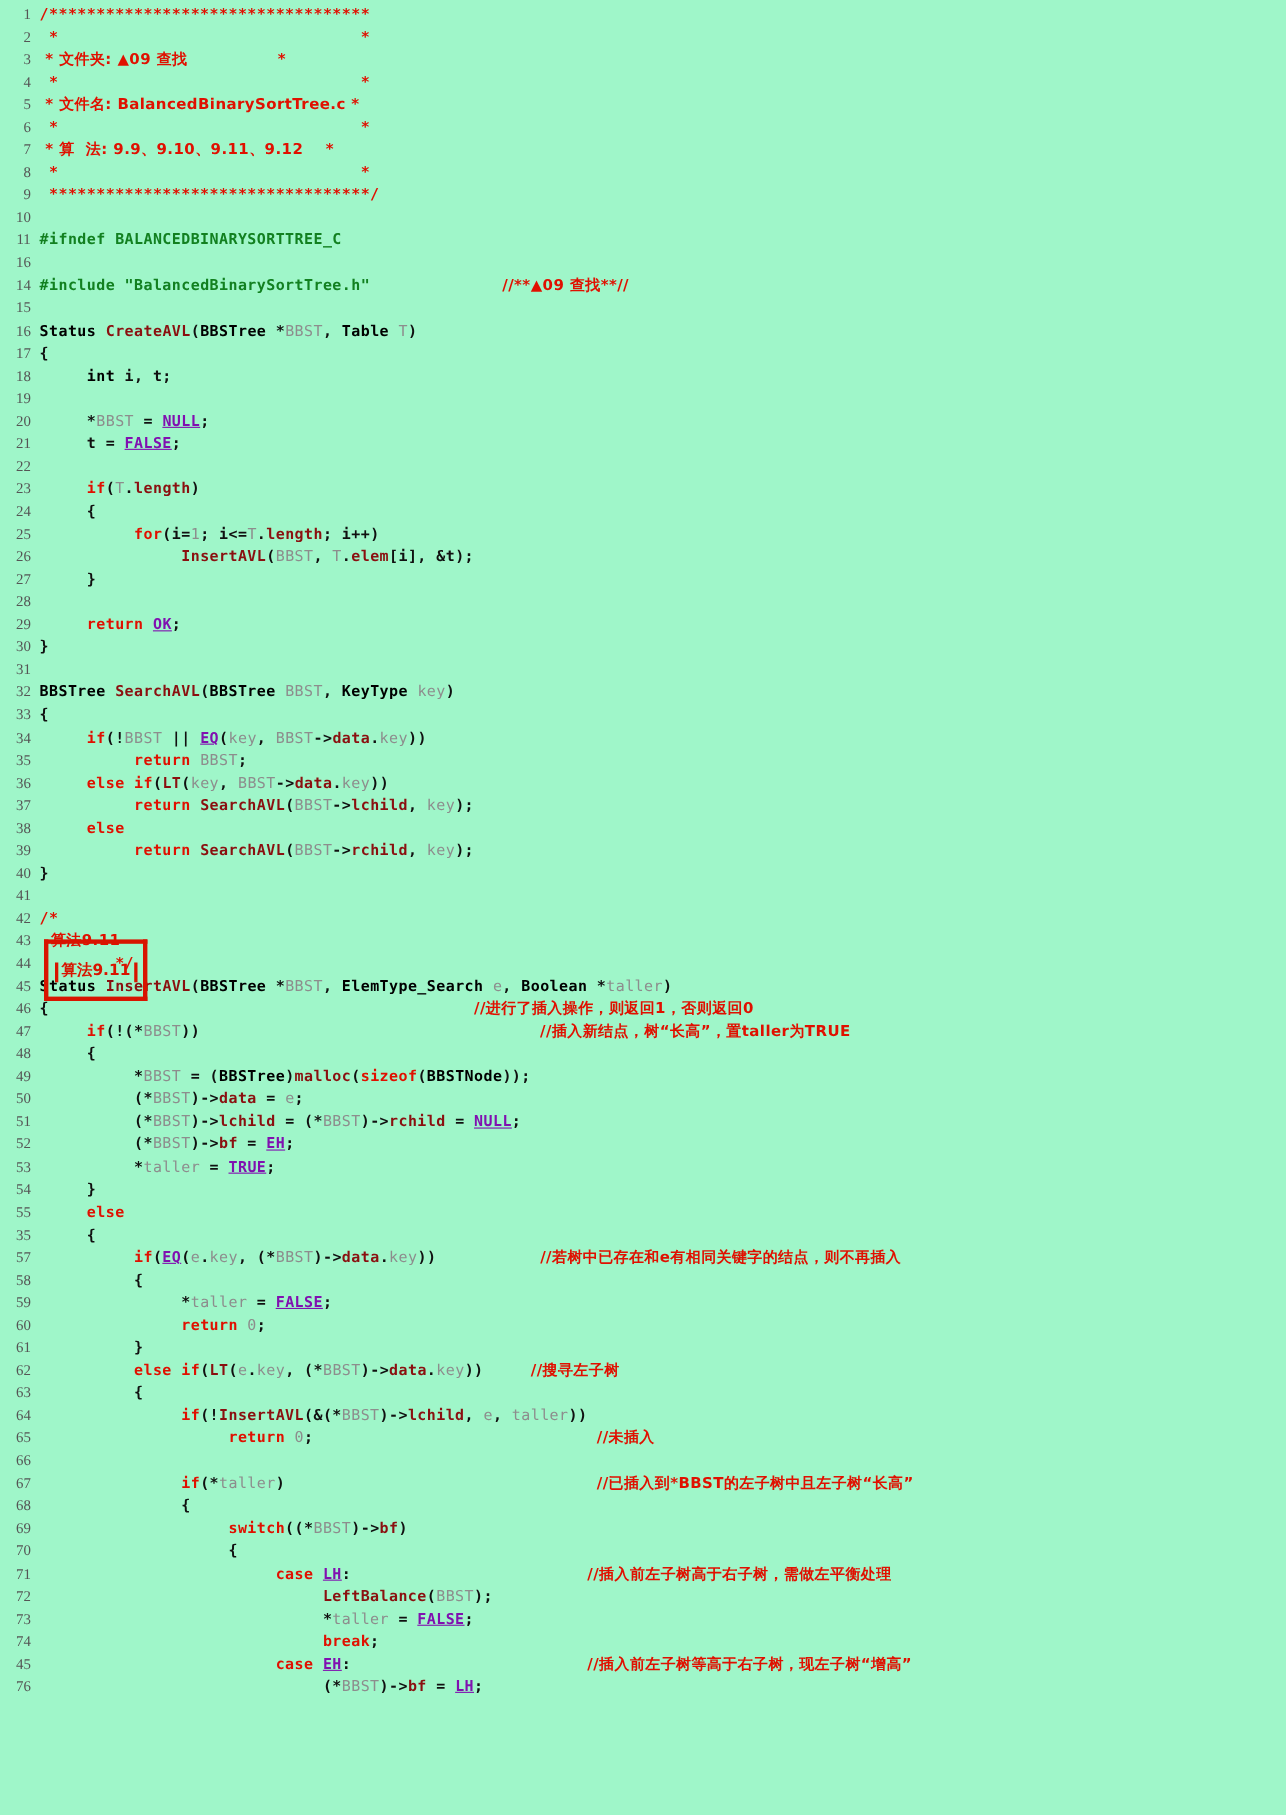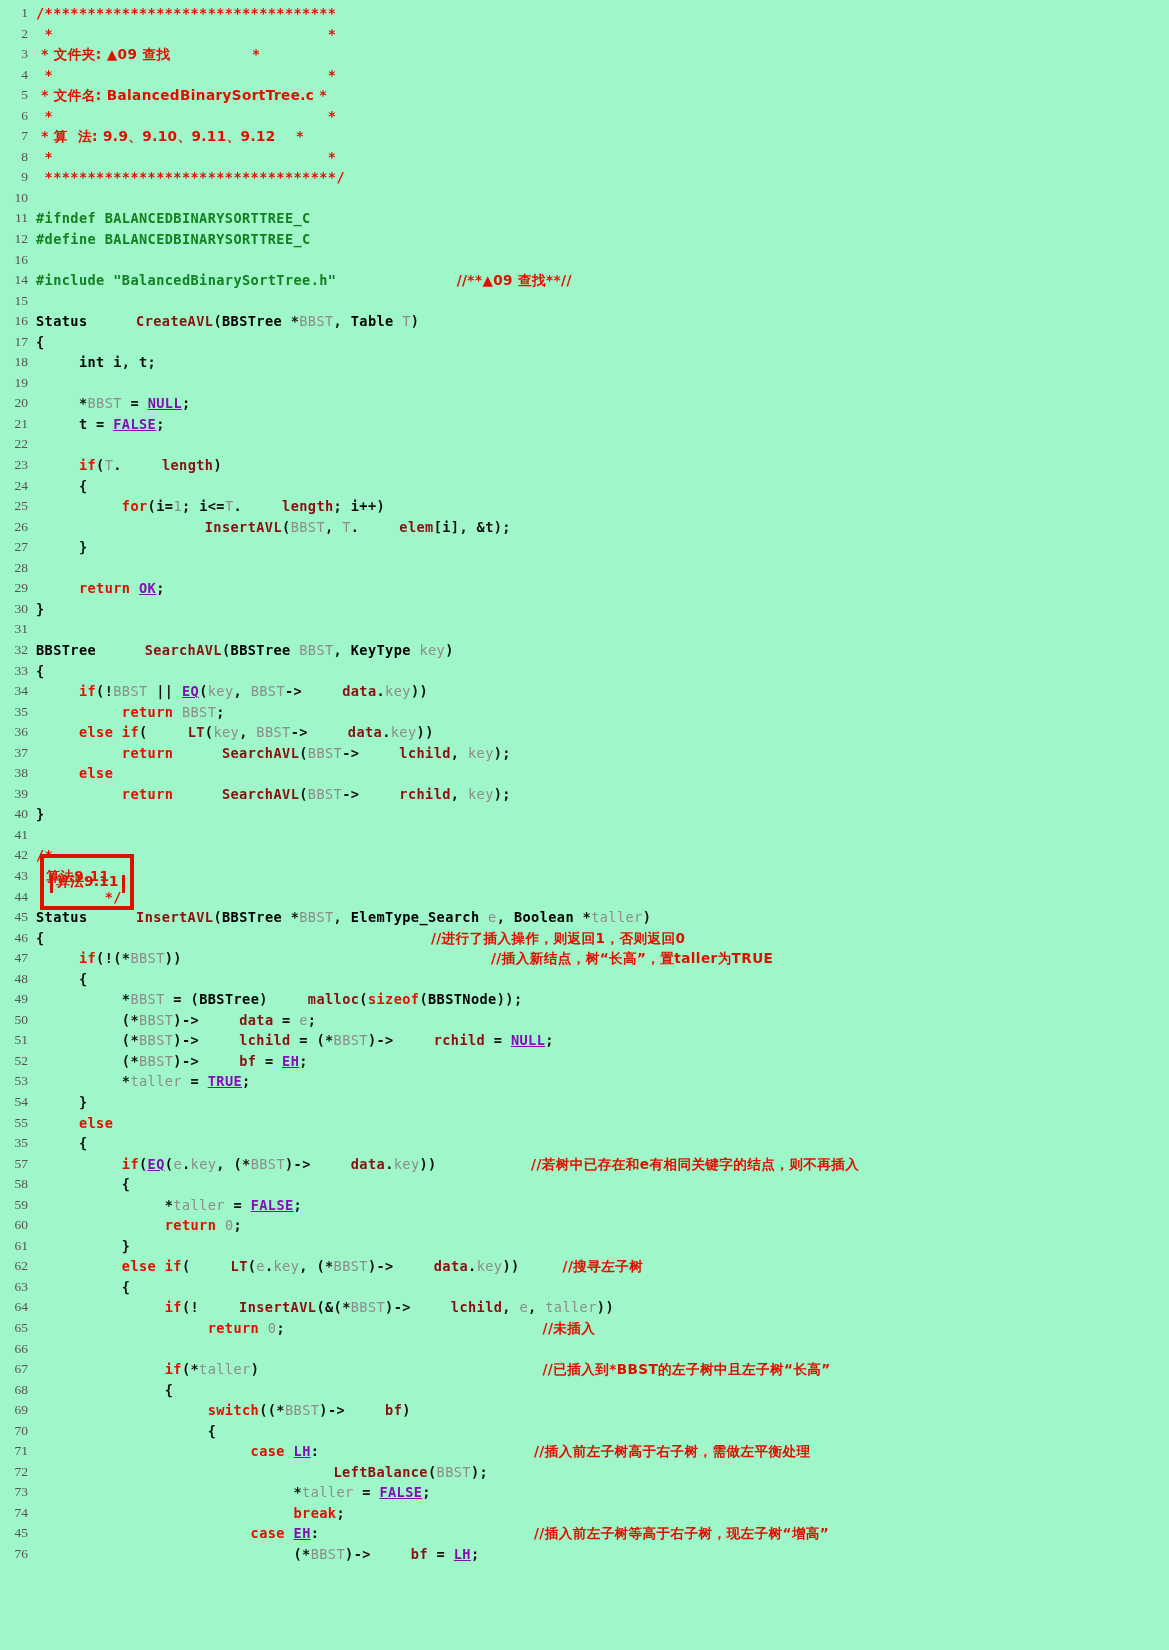--- a/index.html
+++ b/index.html
@@ -36,21 +36,21 @@
   .line-content {
     flex: 1;
     font-family: "DejaVu Sans Mono", "Liberation Mono", monospace;
     font-size: 13.6px;
     letter-spacing: 0.4px;
     color: #101010;
   }
   
   .t-kw      { color: #e01000; font-weight: bold; }   
   .t-type    { color: #000000; font-weight: bold; }   
-  .t-fn      { color: #8a1010; font-weight: bold; margin-left: 40px; }   
+  .t-fn      { color: #8a1010; font-weight: bold; }   
   .t-var     { color: #8d8d8d; }                      
   .t-const   { color: #8010b0; font-weight: bold; text-decoration: underline; }   
   .t-pp      { color: #128020; font-weight: bold; }   
   .t-str     { color: #128020; font-weight: bold; }   
   .t-cmt     { color: #e01000; font-weight: bold; }   
   .t-num     { color: #8d8d8d; }
   .t-plain   { color: #101010; font-weight: bold; }
 
   .cjk { font-family: "DejaVu Sans", "Liberation Sans", sans-serif; font-weight: bold; text-align: center; }
 
@@ -78,21 +78,20 @@
       <div class="code-line"><div class="gutter">2</div><div class="line-content"><span class="t-cmt"> *                                *</span></div></div>
       <div class="code-line"><div class="gutter">3</div><div class="line-content"><span class="t-cmt cjk"> * 文件夹: ▲09 查找                *</span></div></div>
       <div class="code-line"><div class="gutter">4</div><div class="line-content"><span class="t-cmt"> *                                *</span></div></div>
       <div class="code-line"><div class="gutter">5</div><div class="line-content"><span class="t-cmt cjk"> * 文件名: BalancedBinarySortTree.c *</span></div></div>
       <div class="code-line"><div class="gutter">6</div><div class="line-content"><span class="t-cmt"> *                                *</span></div></div>
       <div class="code-line"><div class="gutter">7</div><div class="line-content"><span class="t-cmt cjk"> * 算  法: 9.9、9.10、9.11、9.12    *</span></div></div>
       <div class="code-line"><div class="gutter">8</div><div class="line-content"><span class="t-cmt"> *                                *</span></div></div>
       <div class="code-line"><div class="gutter">9</div><div class="line-content"><span class="t-cmt"> **********************************/</span></div></div>
       <div class="code-line"><div class="gutter">10</div><div class="line-content">&nbsp;</div></div>
       <div class="code-line"><div class="gutter">11</div><div class="line-content"><span class="t-pp">#ifndef BALANCEDBINARYSORTTREE_C</span></div></div>
-      <div class="code-line"><div class="gutter">12</div><div class="line-content"><span class="t-pp">#define BALANCEDBINARYSORTTREE_C</span></div></div>
       <div class="code-line"><div class="gutter">16</div><div class="line-content">&nbsp;</div></div>
       <div class="code-line"><div class="gutter">14</div><div class="line-content"><span class="t-pp">#include </span><span class="t-str">"BalancedBinarySortTree.h"</span><span class="t-plain">              </span><span class="t-cmt cjk">//**▲09 查找**//</span></div></div>
       <div class="code-line"><div class="gutter">15</div><div class="line-content">&nbsp;</div></div>
       <div class="code-line"><div class="gutter">16</div><div class="line-content"><span class="t-type">Status</span><span class="t-plain"> </span><span class="t-fn">CreateAVL</span><span class="t-plain">(</span><span class="t-type">BBSTree</span><span class="t-plain"> *</span><span class="t-var">BBST</span><span class="t-plain">, </span><span class="t-type">Table</span><span class="t-plain"> </span><span class="t-var">T</span><span class="t-plain">)</span></div></div>
       <div class="code-line"><div class="gutter">17</div><div class="line-content"><span class="t-plain">{</span></div></div>
       <div class="code-line"><div class="gutter">18</div><div class="line-content"><span class="t-plain">     </span><span class="t-type">int</span><span class="t-plain"> i, t;</span></div></div>
       <div class="code-line"><div class="gutter">19</div><div class="line-content">&nbsp;</div></div>
       <div class="code-line"><div class="gutter">20</div><div class="line-content"><span class="t-plain">     *</span><span class="t-var">BBST</span><span class="t-plain"> = </span><span class="t-const">NULL</span><span class="t-plain">;</span></div></div>
       <div class="code-line"><div class="gutter">21</div><div class="line-content"><span class="t-plain">     t = </span><span class="t-const">FALSE</span><span class="t-plain">;</span></div></div>
       <div class="code-line"><div class="gutter">22</div><div class="line-content">&nbsp;</div></div>

